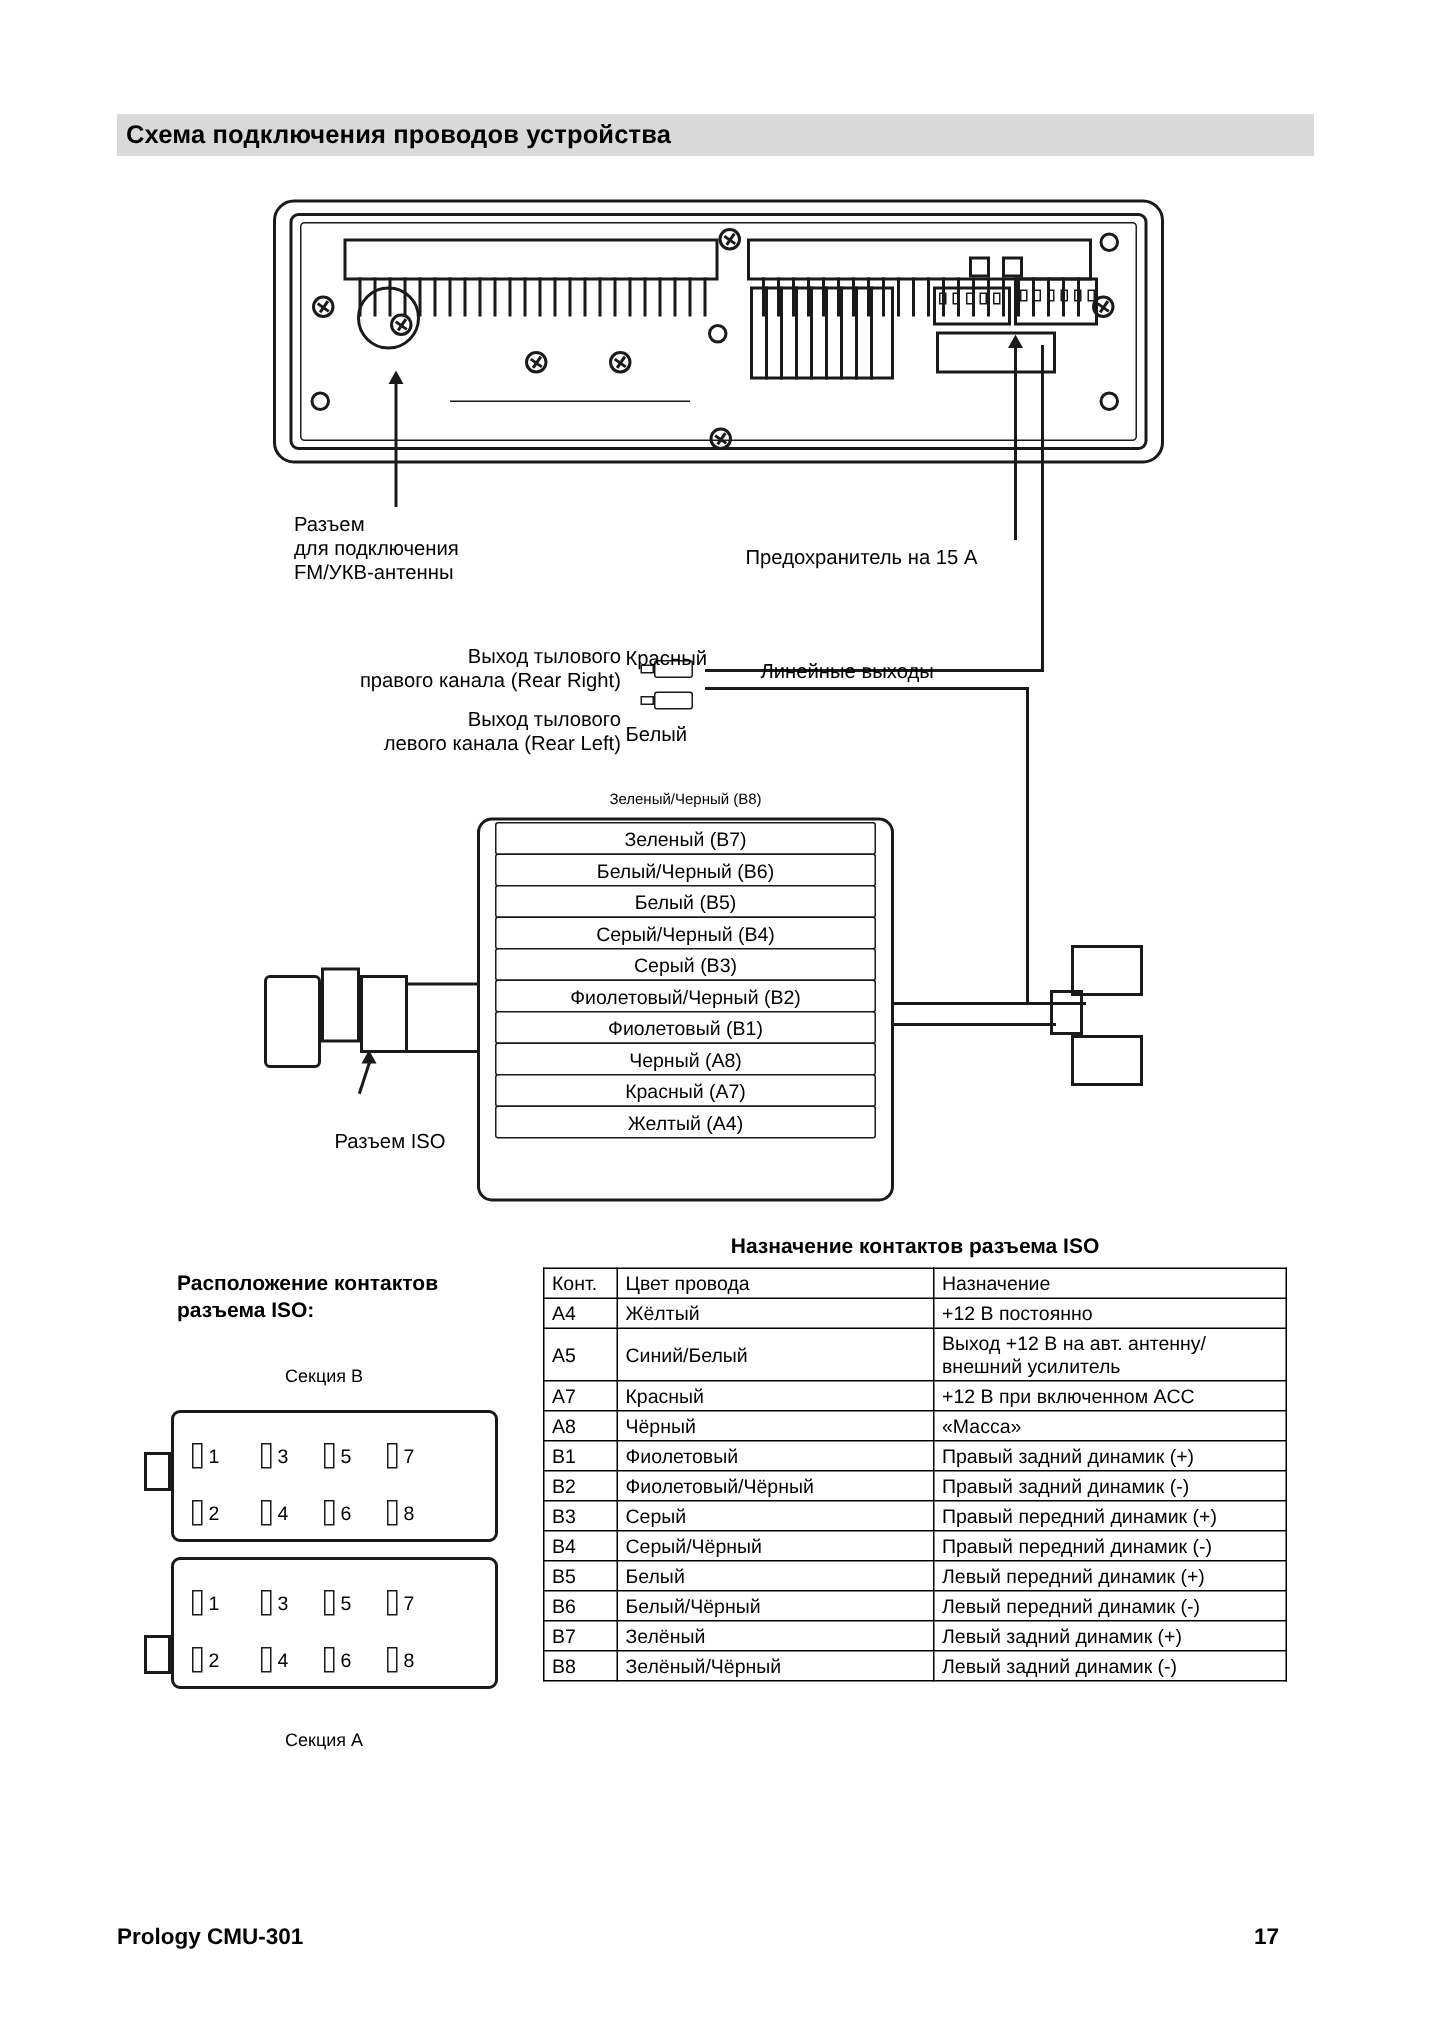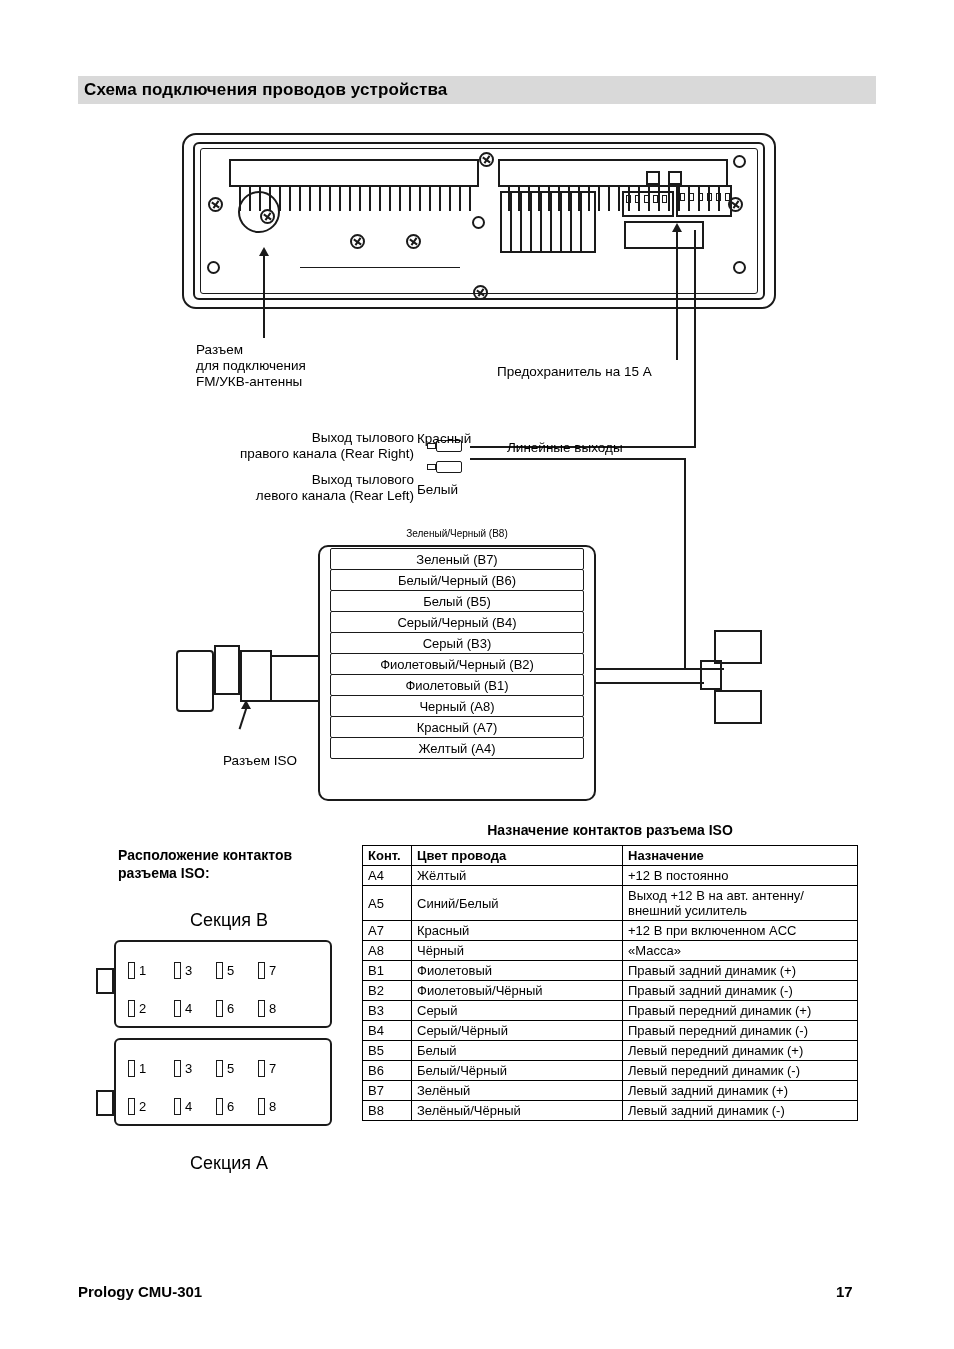--- a/index.html
+++ b/index.html
@@ -115,21 +115,21 @@
     position:absolute; left:318px; top:545px; width:278px; height:256px;
     border:2px solid #1a1a1a; border-radius:10px; box-sizing:border-box;
   }
   .box-line { position:absolute; border:2px solid #1a1a1a; box-sizing:border-box; }
 
   
   .pinout-title {
     position:absolute; left:118px; top:846px; width:230px; font-size:14px;
     font-weight:bold; line-height:18px;
   }
-  .sect-label { position:absolute; font-size:18px; }
+  .sect-label { position:absolute; font-size:12px; }
   .iso-sec {
     position:absolute; width:218px; height:88px;
     border:2px solid #1a1a1a; border-radius:6px; box-sizing:border-box;
   }
   .iso-ear {
     position:absolute; width:18px; height:26px; border:2px solid #1a1a1a;
     box-sizing:border-box; background:#fff;
   }
   .iso-pin {
     position:absolute; width:7px; height:17px; border:1.5px solid #1a1a1a;
@@ -143,21 +143,21 @@
     font-size:14px; font-weight:bold;
   }
   table.iso-table {
     position:absolute; left:362px; top:845px; width:496px;
     border-collapse:collapse; font-size:13px;
   }
   table.iso-table th, table.iso-table td {
     border:1px solid #000; padding:2px 5px; text-align:left; line-height:15px;
     vertical-align:middle;
   }
-  table.iso-table th { font-weight:bold;margin-top:44px; }
+  table.iso-table th { font-weight:normal;margin-top:44px; }
   table.iso-table td.c1, table.iso-table th.c1 { width:38px; text-align:left; }
   table.iso-table td.c2, table.iso-table th.c2 { width:200px; }
 
   
   .footer-left {
     position:absolute; left:78px; top:1283px; font-size:15px; font-weight:bold;
   }
   .footer-right {
     position:absolute; left:836px; top:1283px; width:40px; 
     font-size:15px; font-weight:bold;

